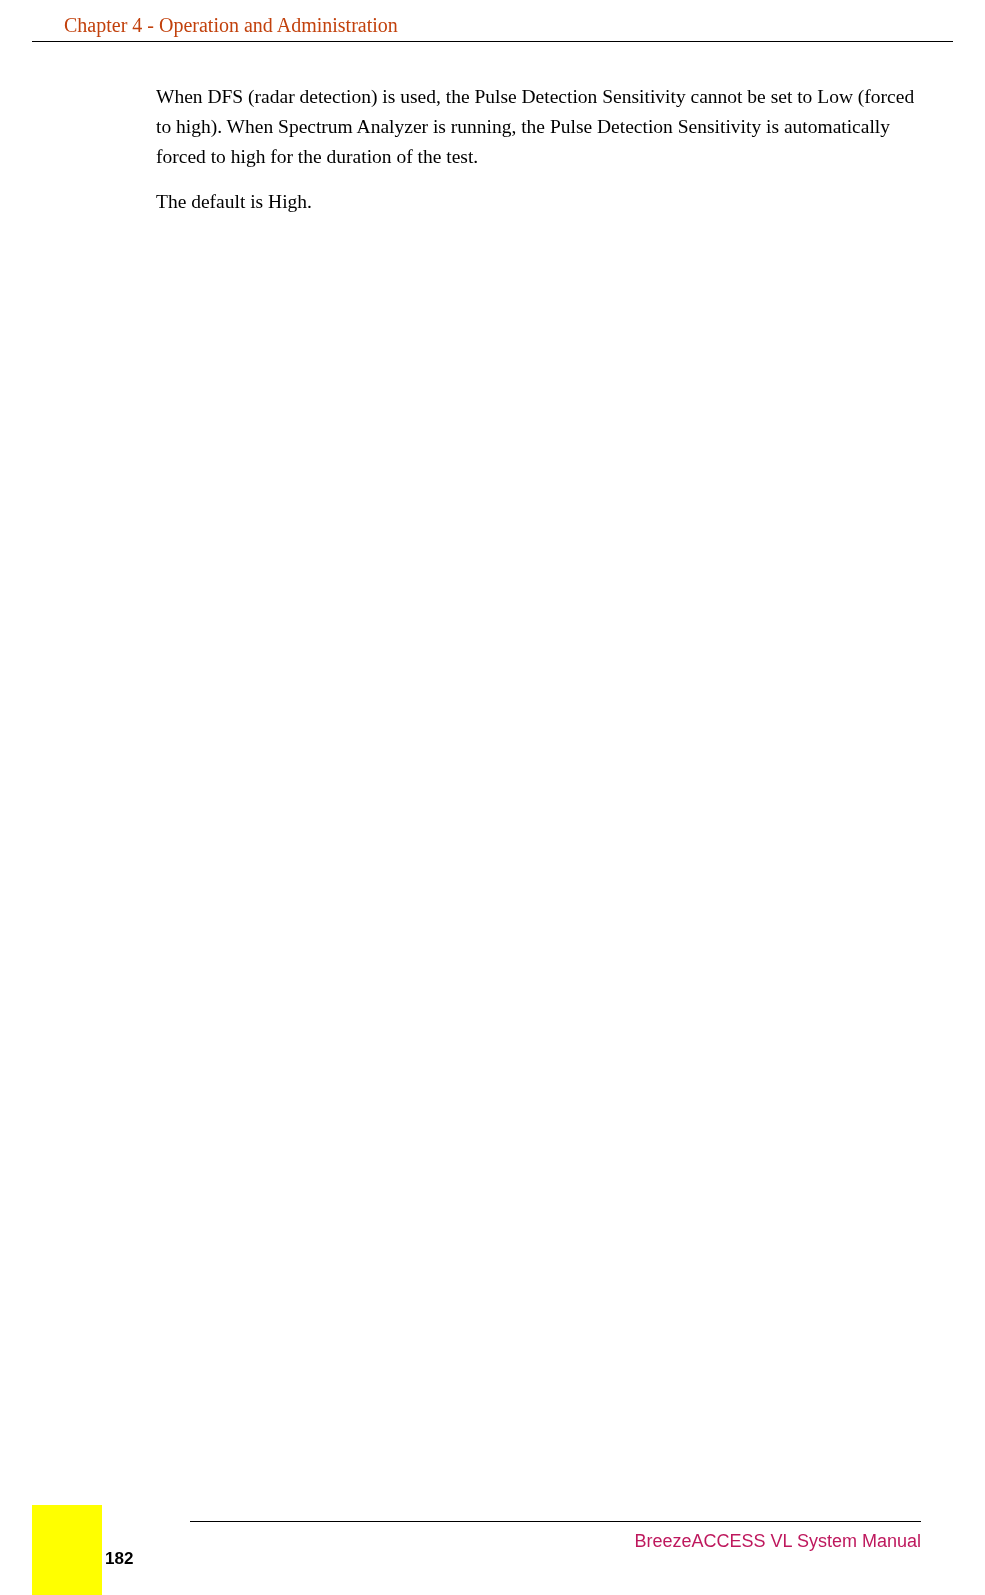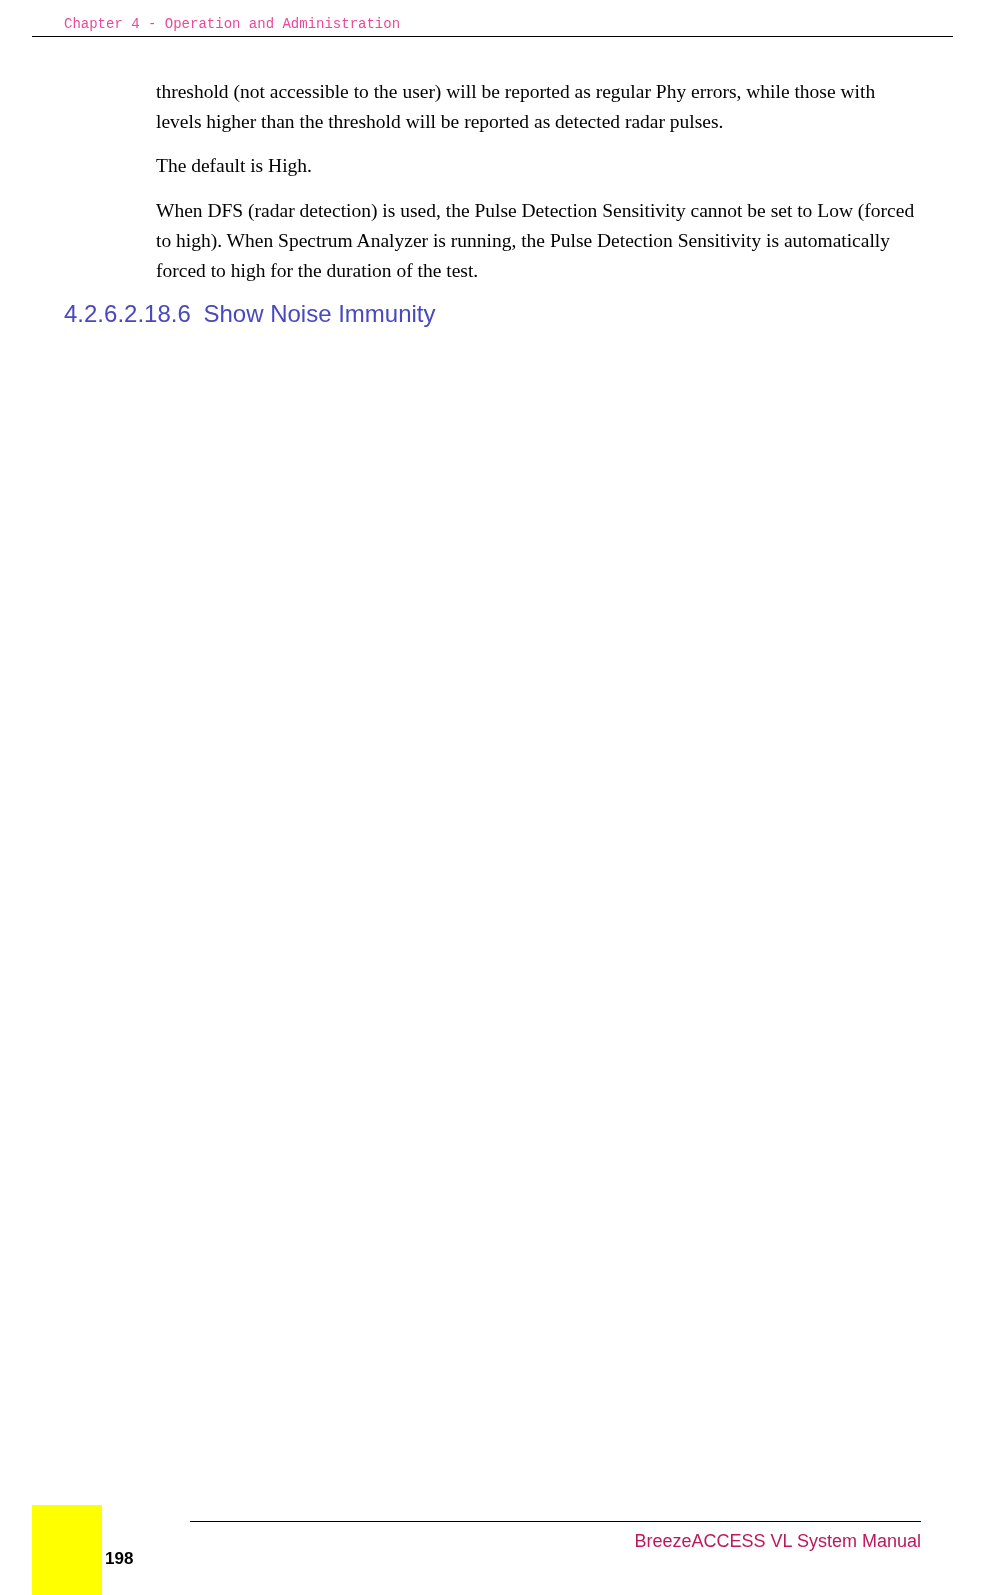--- a/index.html
+++ b/index.html
@@ -13,23 +13,23 @@
       background: #ffffff;
       font-family: Georgia, 'Times New Roman', serif;
       position: relative;
     }
     .header {
       padding: 14px 32px 4px 32px;
       border-bottom: 1.5px solid #000;
       margin: 0 32px;
     }
     .header-text {
-      font-family: Liberation Mono, monospace;
-      font-size: 14px;
-      color: #ec4899;
+      font-family: Liberation Serif, serif;
+      font-size: 20px;
+      color: #c2410c;
     }
     .content {
       padding: 40px 64px 0 64px;
     }
     .body-text {
       font-family: Georgia, 'Book Antiqua', Palatino, serif;
       font-size: 19.5px;
       line-height: 1.55;
       color: #000;
       margin-bottom: 14px;
@@ -91,27 +91,22 @@
     }
   </style>
 </head>
 <body>
 
 <div class="header">
   <span class="header-text">Chapter 4 - Operation and Administration</span>
 </div>
 
 <div class="content">
-  <p class="body-text">threshold (not accessible to the user) will be reported as regular Phy errors, while those with levels higher than the threshold will be reported as detected radar pulses.</p>
+  <p class="body-text">When DFS (radar detection) is used, the Pulse Detection Sensitivity cannot be set to Low (forced to high). When Spectrum Analyzer is running, the Pulse Detection Sensitivity is automatically forced to high for the duration of the test.</p>
   <p class="body-text">The default is High.</p>
-  <p class="body-text">When DFS (radar detection) is used, the Pulse Detection Sensitivity cannot be set to Low (forced to high). When Spectrum Analyzer is running, the Pulse Detection Sensitivity is automatically forced to high for the duration of the test.</p>
-  <h2 class="section-heading">
-    <span class="section-number">4.2.6.2.18.6</span>
-    <span class="section-title">Show Noise Immunity</span>
-  </h2>
 </div>
 
 <div class="footer">
   <div class="footer-line"></div>
   <span class="footer-text">BreezeACCESS VL System Manual</span>
   <div class="yellow-block"></div>
-  <span class="page-number">198</span>
+  <span class="page-number">182</span>
 </div>
 
 </body></html>

